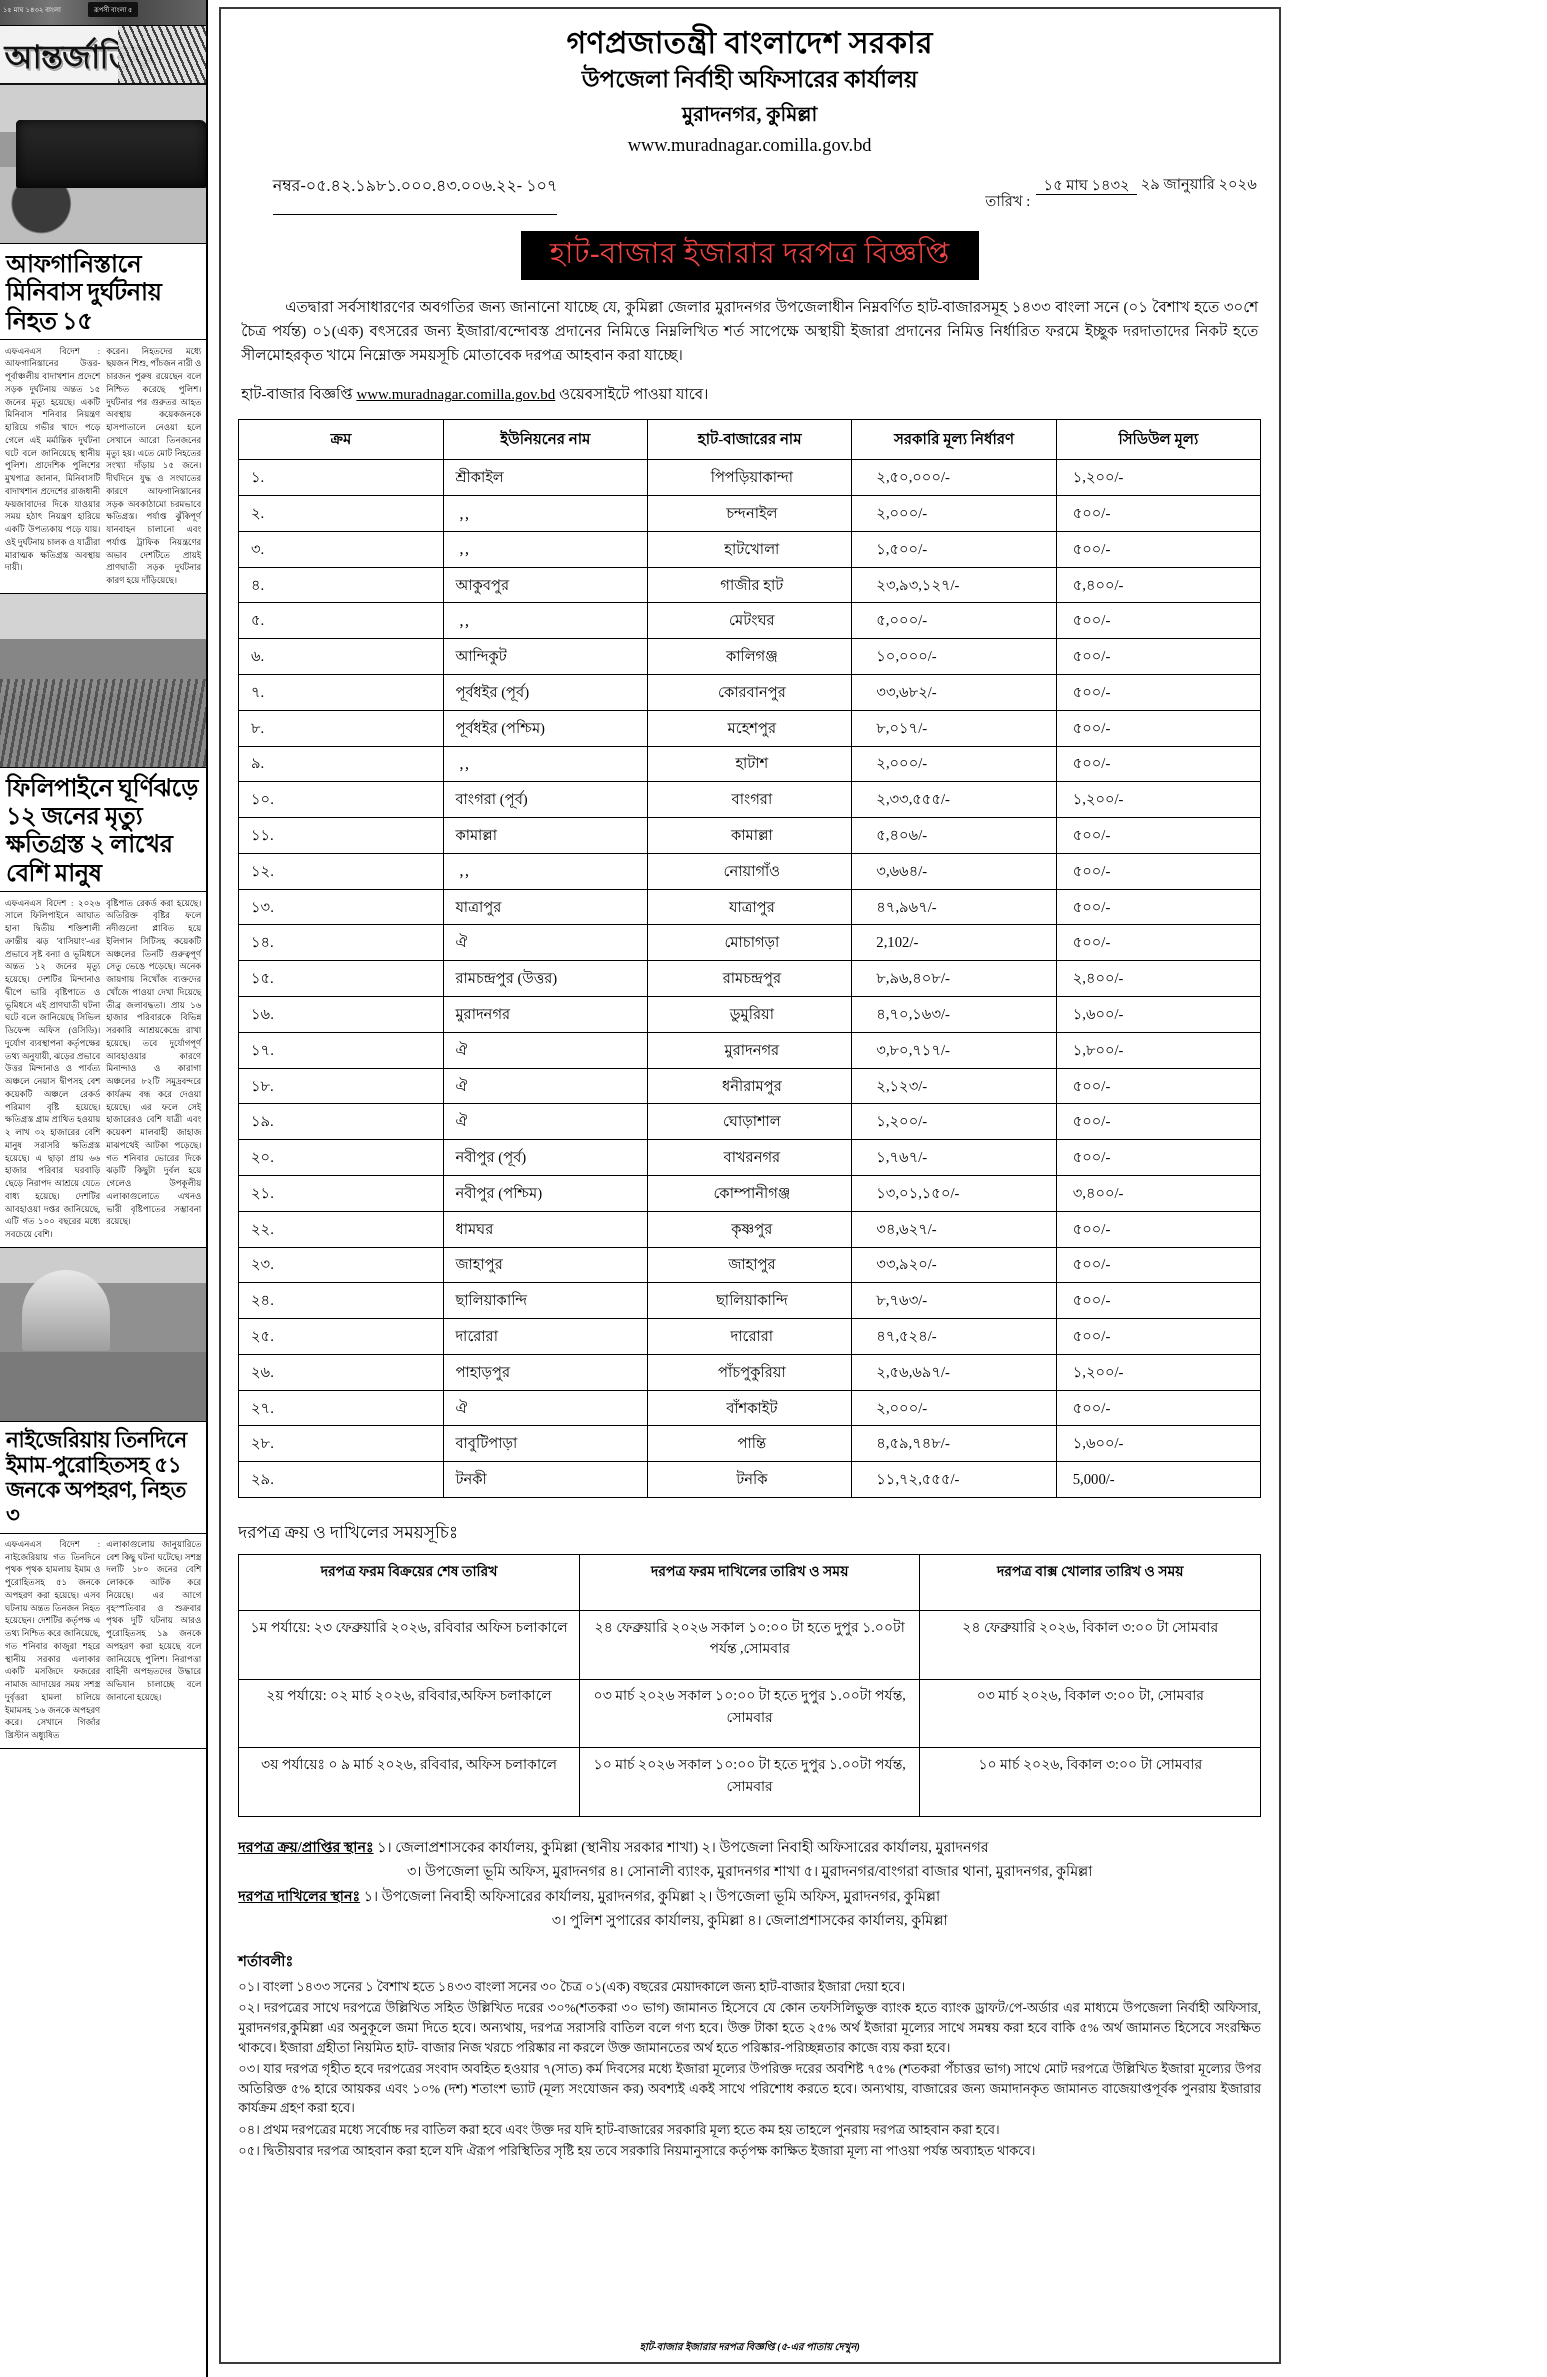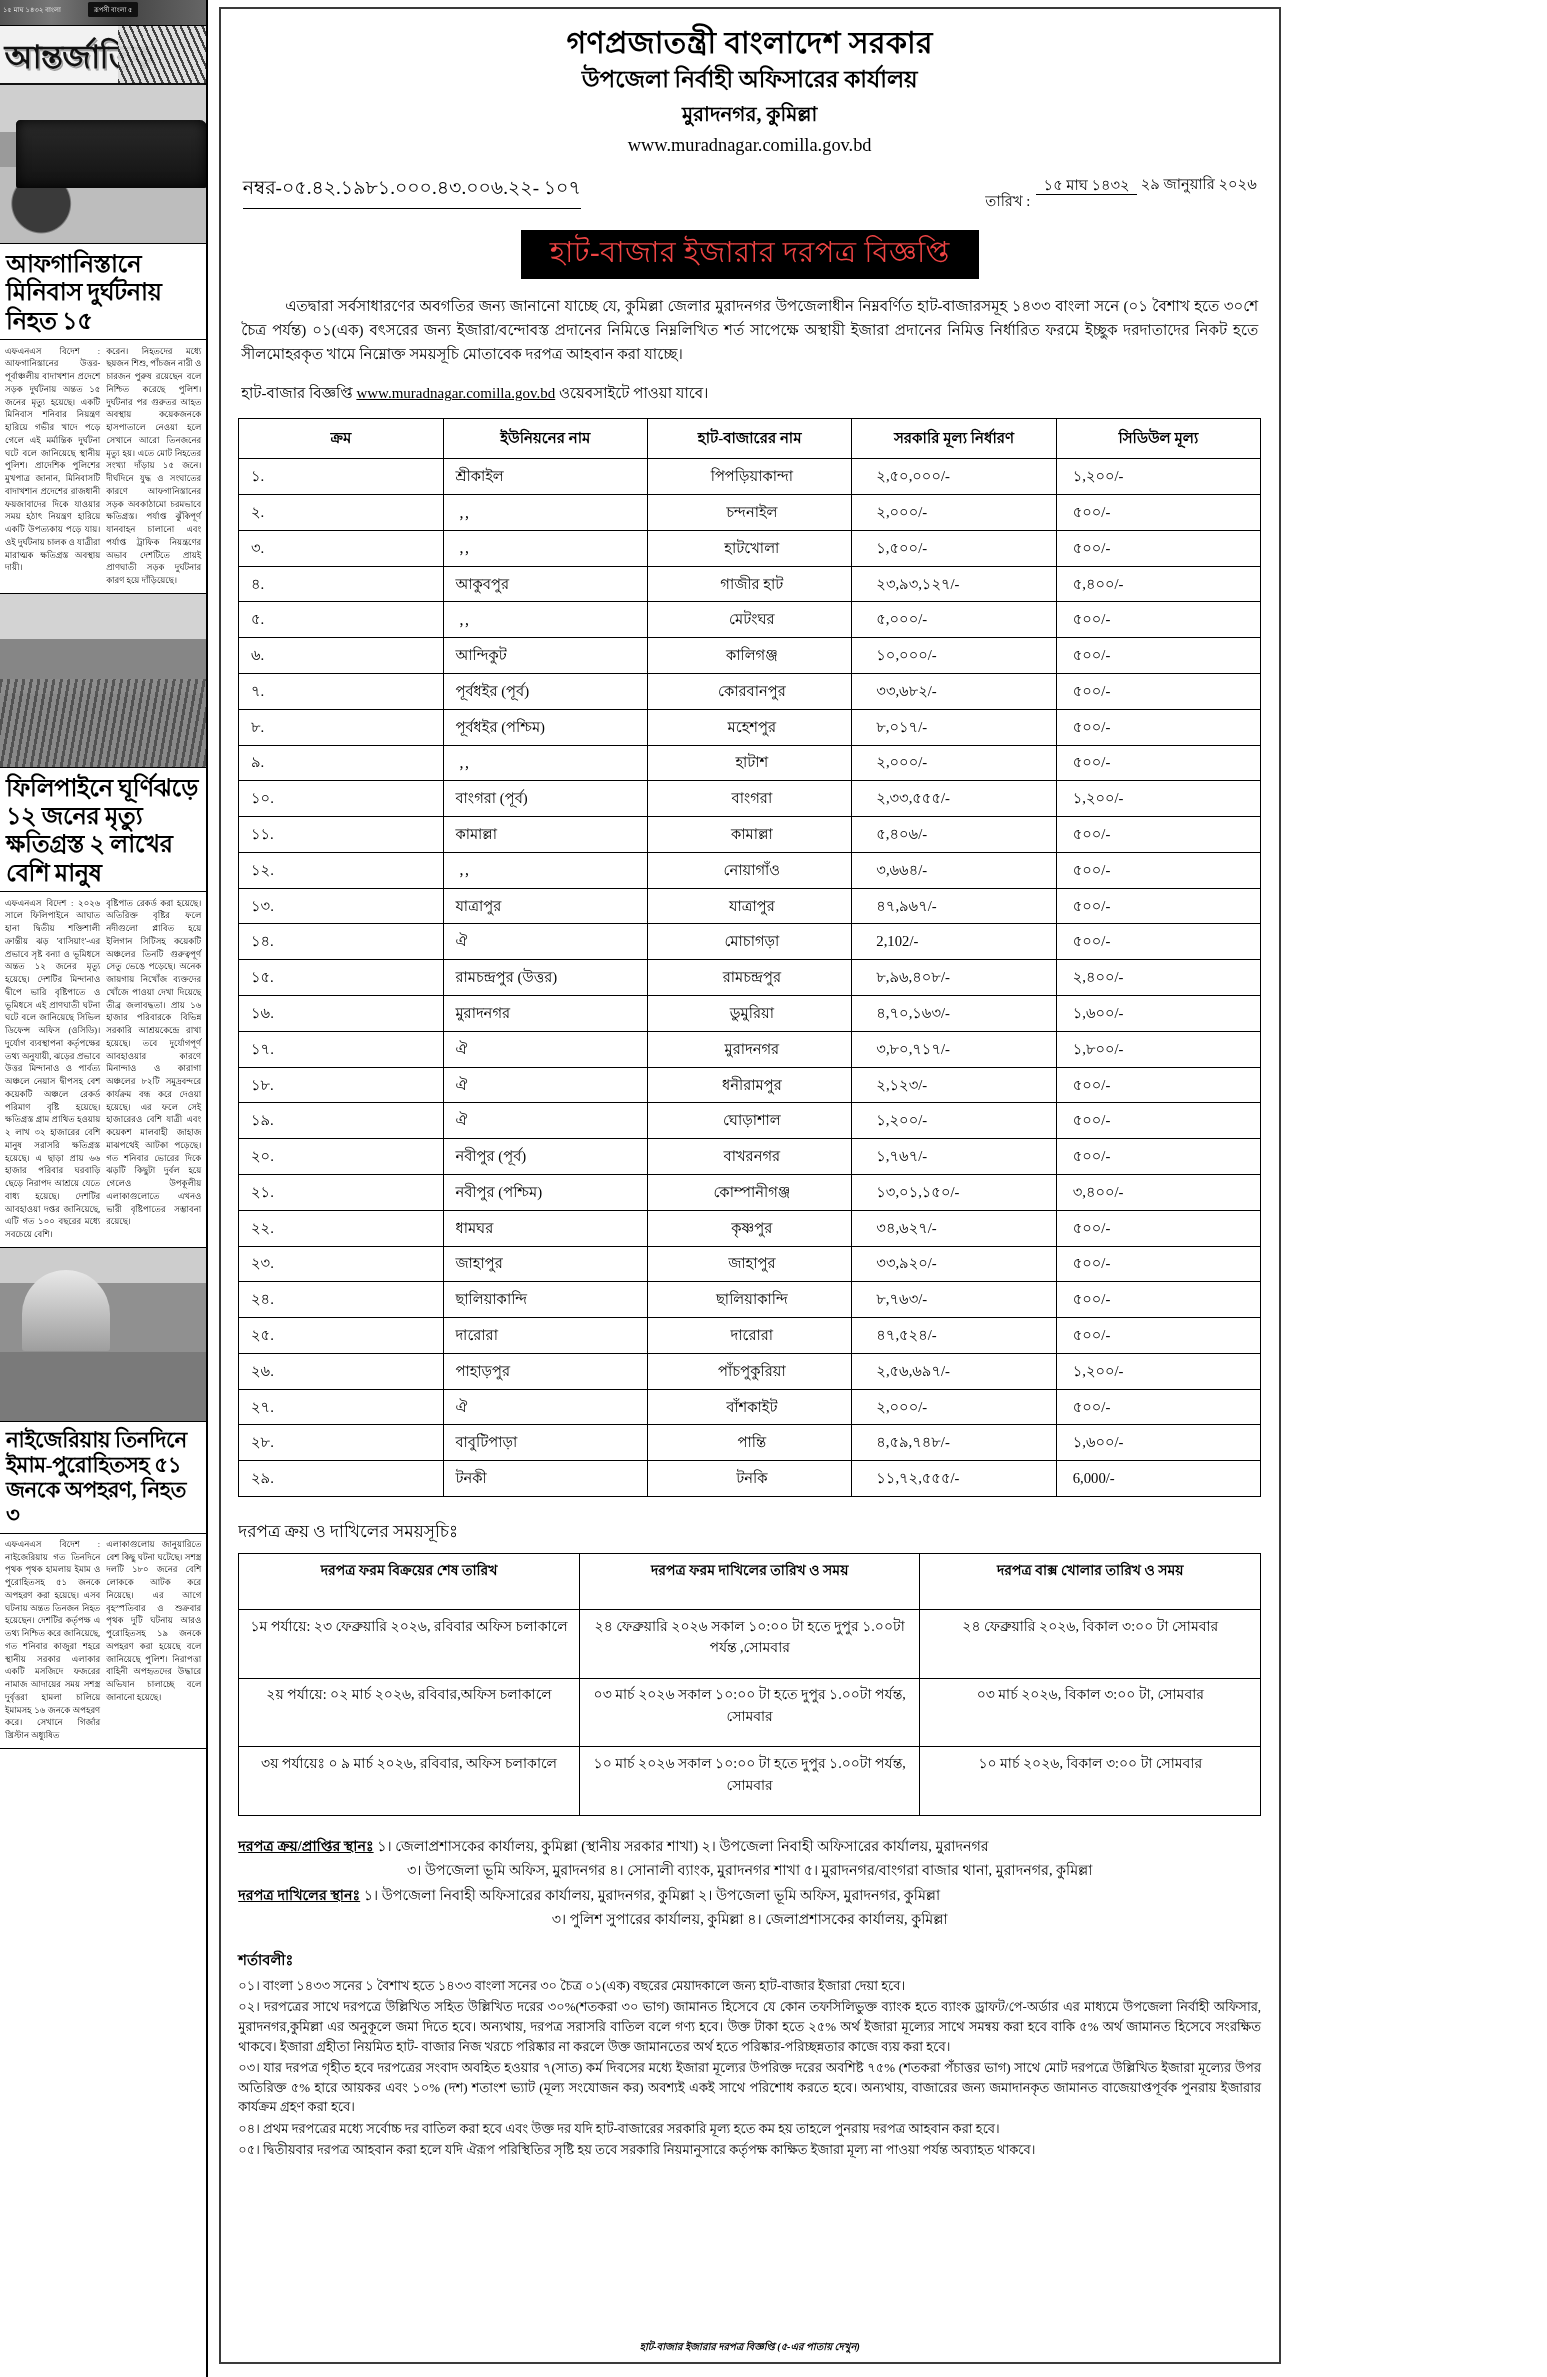--- a/index.html
+++ b/index.html
@@ -116,21 +116,21 @@
   .govt-head{text-align:center;}
   .govt-l1{font-size:30px;font-weight:bold;letter-spacing:0.4px;line-height:1.35;}
   .govt-l2{font-size:23px;font-weight:bold;line-height:1.5;}
   .govt-l3{font-size:20px;font-weight:bold;line-height:1.6;}
   .govt-url{font-size:18.4px;line-height:1.7;font-family:"Liberation Serif",serif;}
 
   .memo-row{
     display:flex;justify-content:space-between;align-items:flex-start;
     margin-top:11.8px;padding:0 4.4px;
   }
-  .memo-no{font-size:19px;border-bottom:1.5px solid #000;padding-bottom:3px;}
+  .memo-no{font-size:16px;border-bottom:1.5px solid #000;padding-bottom:14px;margin-left:30px;}
   .memo-date{display:flex;align-items:flex-start;font-size:14.7px;gap:5.9px;}
   .memo-date .dlabel{padding-top:16px;}
   .memo-date .dstack{text-align:center;}
   .memo-date .dstack .d1{border-bottom:1.5px solid #000;padding:0 7.4px 1.5px 7.4px;}
   .memo-date .dstack .d2{padding-top:2.2px;}
 
   .title-banner{
     margin:16px auto 0 auto;
     background:#000;color:#ef4444;
     text-align:center;
@@ -468,21 +468,21 @@
               <td class="c1">বাবুটিপাড়া</td>
               <td class="c2">পান্তি</td>
               <td class="c3">৪,৫৯,৭৪৮/-</td>
               <td class="c4">১,৬০০/-</td>
             </tr>
             <tr>
               <td class="c0">২৯.</td>
               <td class="c1">টনকী</td>
               <td class="c2">টনকি</td>
               <td class="c3">১১,৭২,৫৫৫/-</td>
-              <td class="c4">6,000/-</td>
+              <td class="c4">5,000/-</td>
             </tr>
           </tbody>
       </table>
 
       <div class="sched-title">দরপত্র ক্রয় ও দাখিলের সময়সূচিঃ</div>
 
       <table class="sched">
         <thead>
           <tr>
             <th>দরপত্র ফরম বিক্রয়ের শেষ তারিখ</th>

